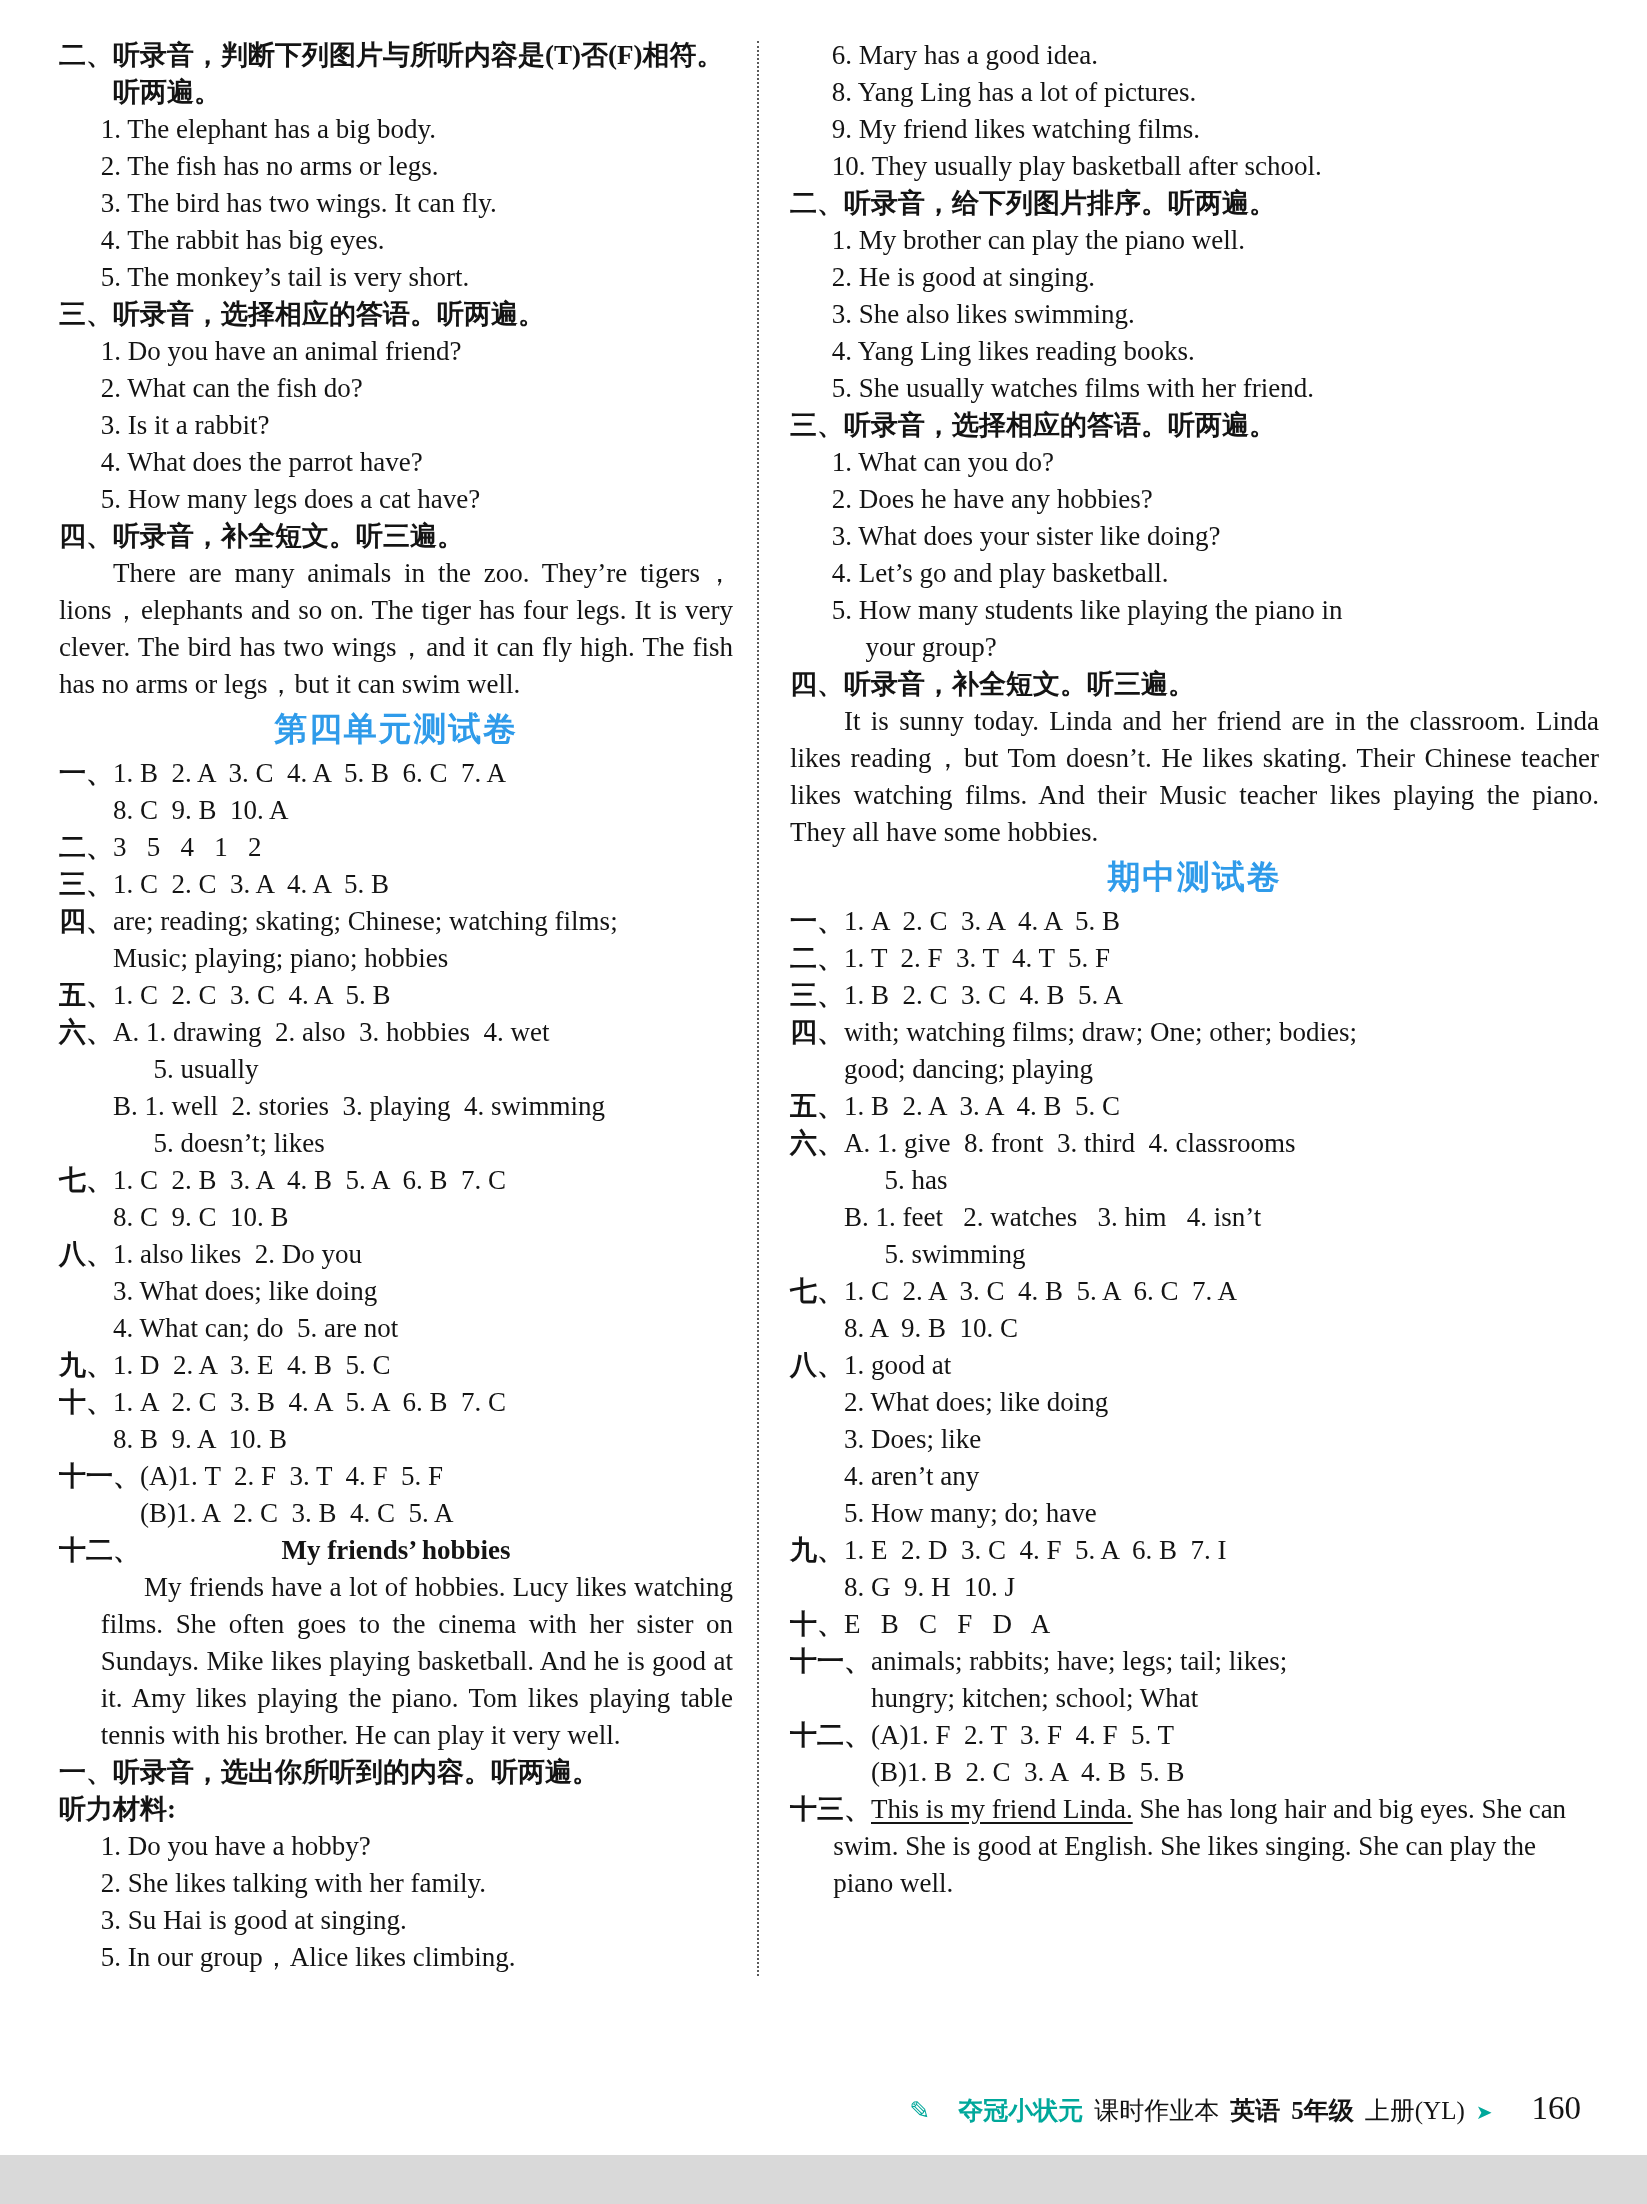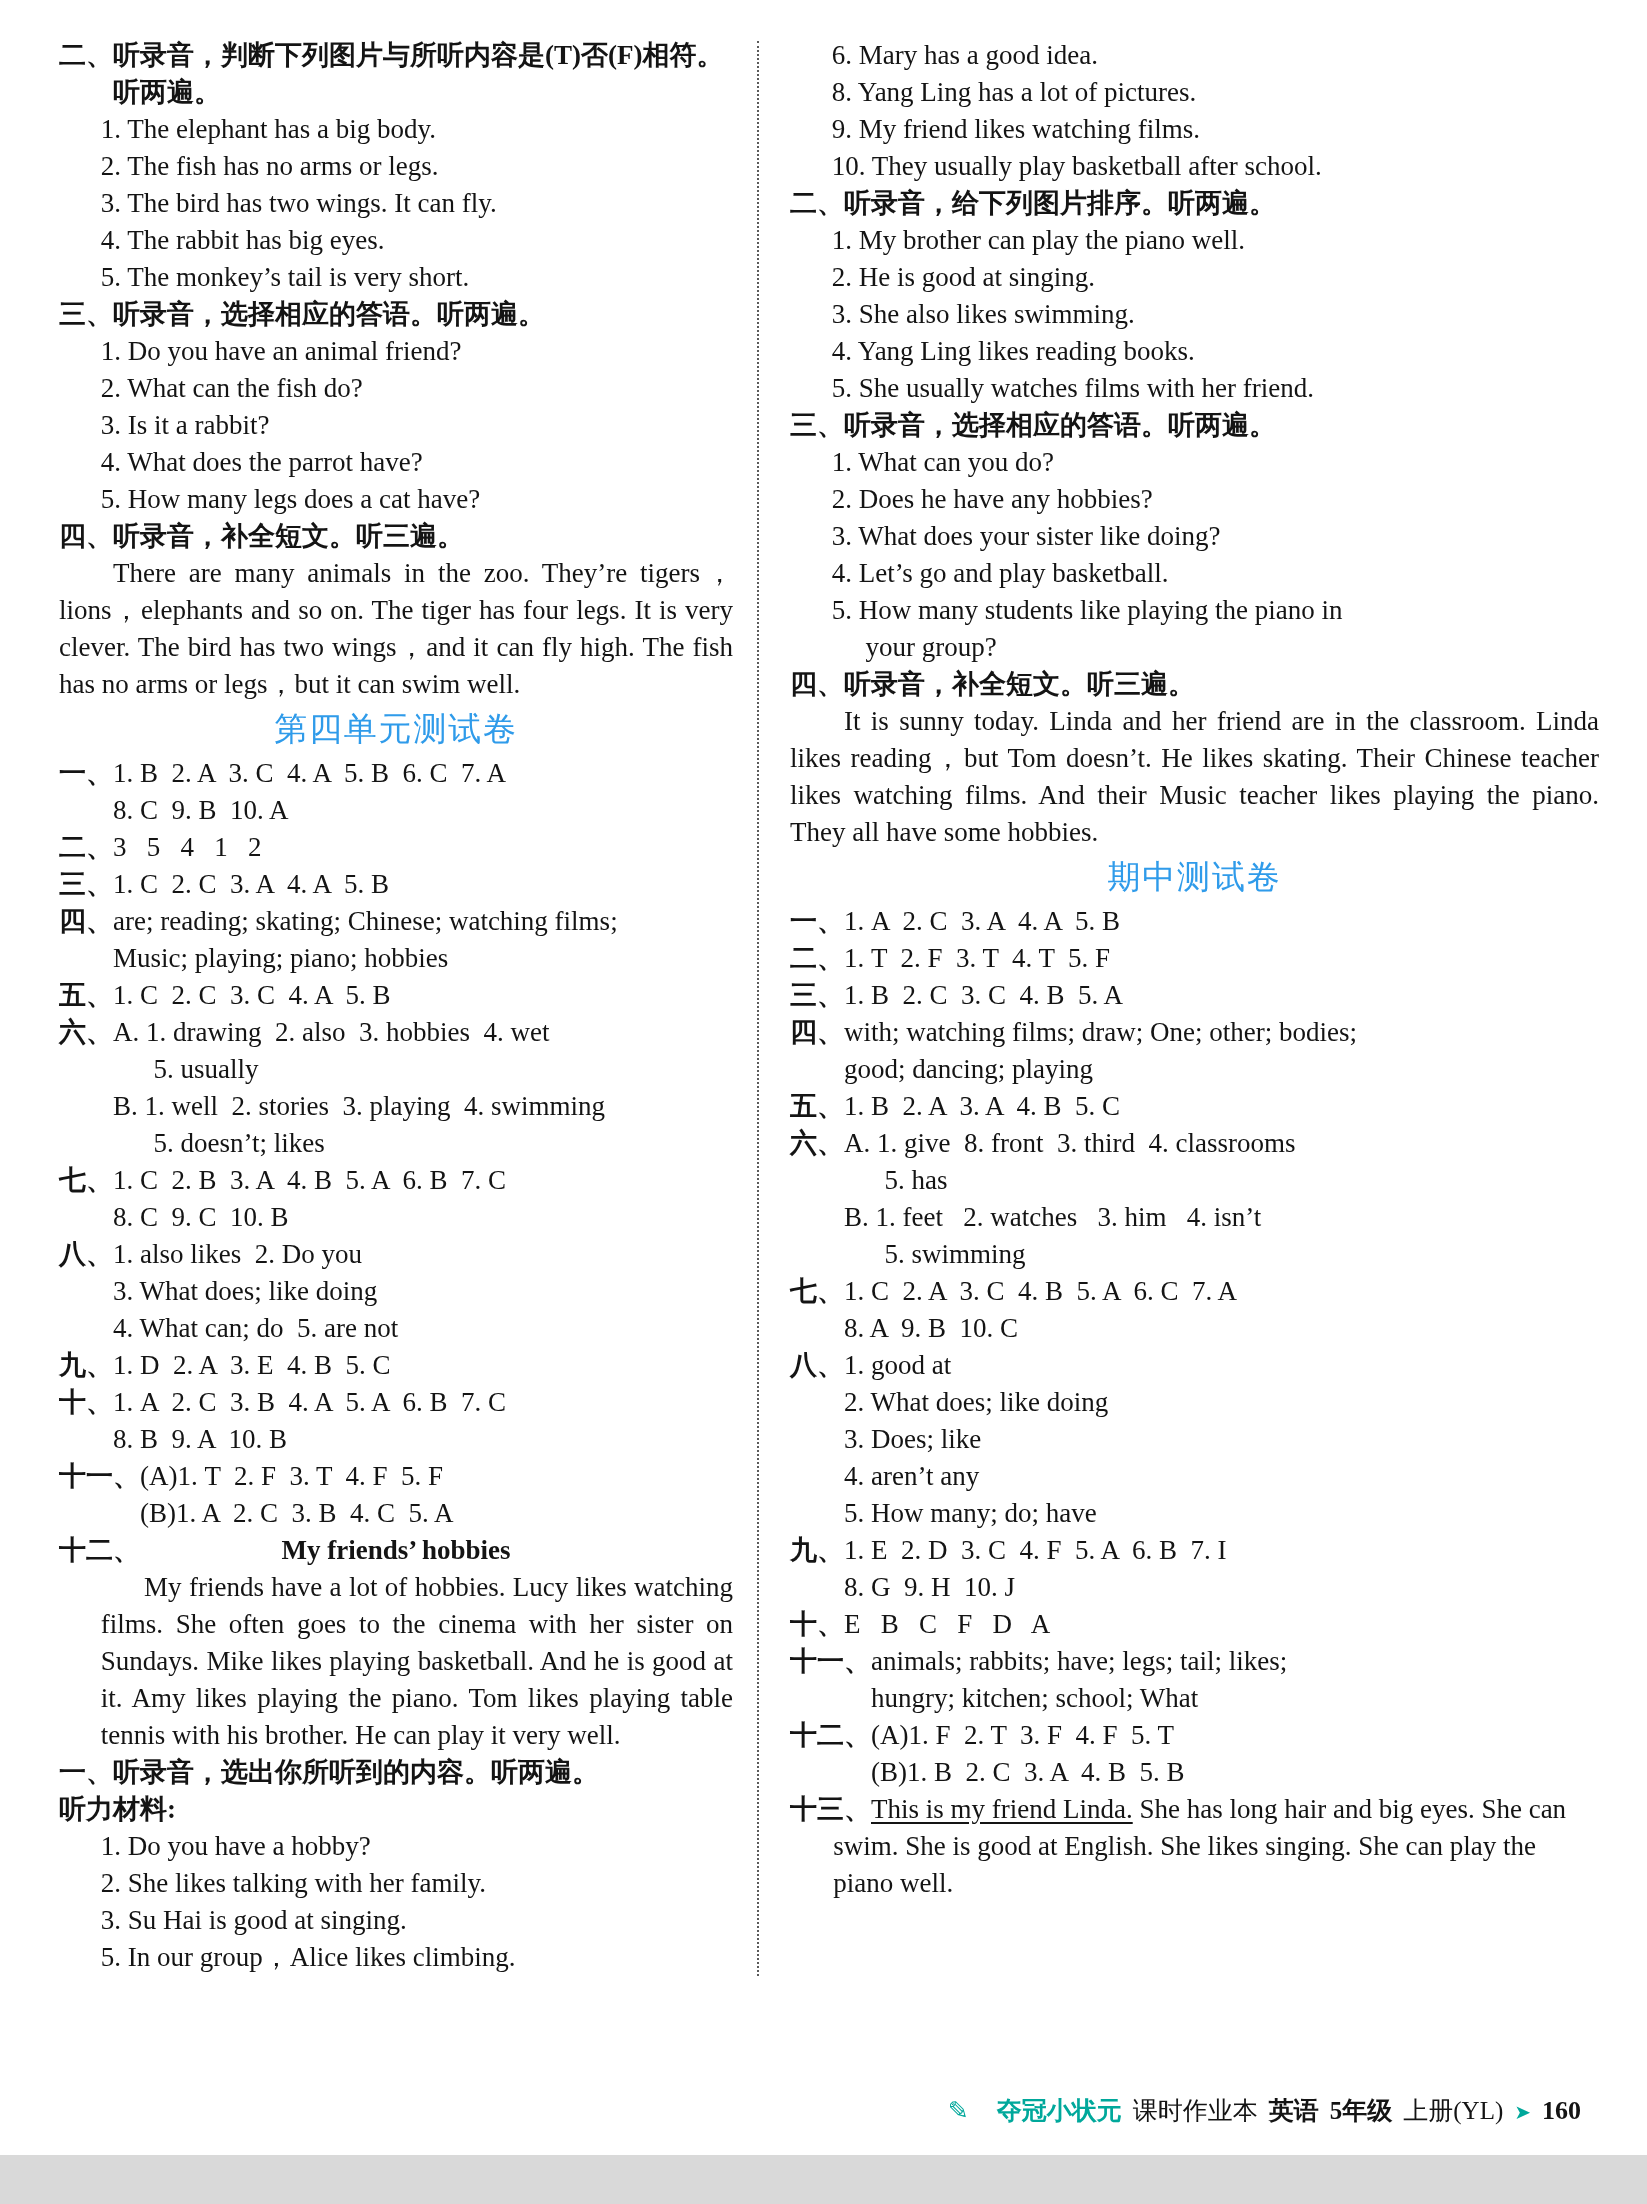--- a/index.html
+++ b/index.html
@@ -17,39 +17,39 @@
   }
   .columns { display:flex; align-items:stretch; padding:37px 48px 0 59px; }
   .col { width:674px; }
   .col-right { flex:1; }
   .divider { width:0; border-left:2.8px dotted #5a5a5a; margin:3.7px 31px 0 24px; }
 
   .b-h  { font-weight:bold; padding-left:2em; text-indent:-2em; }
   .b-i  { margin-left:1.55em; padding-left:1.25em; text-indent:-1.25em; white-space:pre-wrap; }
   .b-p  { text-align:justify; text-indent:2em; }
   .b-p2 { margin-left:1.55em; text-align:justify; text-indent:1.6em; }
-  .b-bh { text-align:center; font-weight:normal; font-size:33px; line-height:46px;
+  .b-bh { text-align:center; font-weight:bold; font-size:33px; line-height:46px;
           color:var(--heading-blue,#2f9bea); margin:2.8px 0 2.8px; letter-spacing:1.8px; }
   .b-a  { padding-left:2em; text-indent:-2em; white-space:pre-wrap; }
   .b-a2 { margin-left:2em; white-space:pre-wrap; }
   .b-tl { position:relative; text-align:center; font-weight:bold; }
   .tl-label { position:absolute; left:0; top:0; font-weight:bold; }
   .lbl { font-weight:bold; }
   u { text-underline-offset:3.7px; }
 
   .footer {
     position:absolute; right:66px; bottom:24px;
     display:flex; align-items:baseline; gap:11px;
     font-size:25px; line-height:37px; white-space:nowrap;
   }
   .f-pencil, .f-brand, .f-arrow { color:var(--footer-teal,#00a89b); }
   .f-brand { font-weight:bold;margin-left:17px; }
   .f-subject, .f-grade { font-weight:bold;margin-top:40px; }
   .f-arrow { font-size:20px; }
-  .f-page { font-weight:bold; font-size:26px; }
+  .f-page { font-weight:normal; font-size:33px;margin-left:28px; }
 </style>
 </head>
 <body>
 
 <div class="page" style="--heading-blue: #2F9BEA; --footer-teal: #00A89B;">
   <div class="columns">
     <div class="col">
         <div class="b-h"><span>二、听录音，判断下列图片与所听内容是(T)否(F)相符。听两遍。</span></div>
         <div class="b-i"><span>1. The elephant has a big body.</span></div>
         <div class="b-i"><span>2. The fish has no arms or legs.</span></div>

